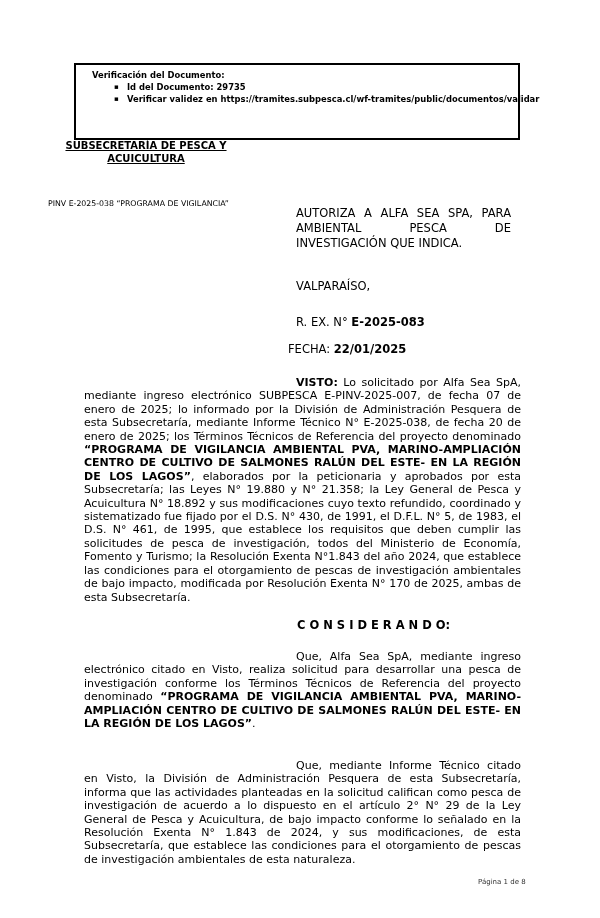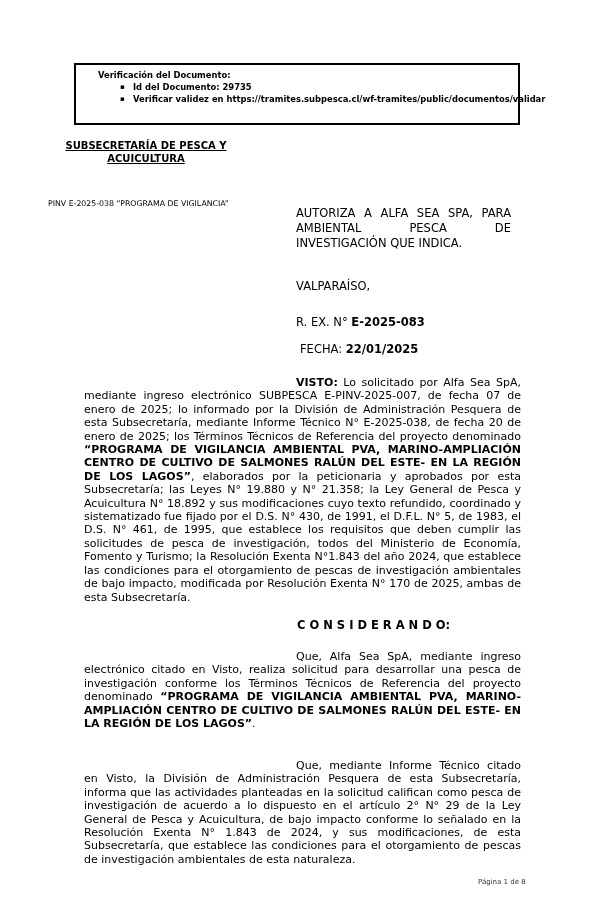--- a/index.html
+++ b/index.html
@@ -3,39 +3,39 @@
 <meta charset="utf-8">
 <style>
   html,body { margin:0; padding:0; background:#ffffff; }
   .page {
     position:relative; width:600px; height:918px; background:#ffffff;
     font-family:"DejaVu Sans", sans-serif; color:#000; overflow:hidden;
   }
 
   
   .verif-box {
-    position:absolute; left:74px; top:63px; width:446px; height:62px;
+    position:absolute; left:74px; top:63px; width:446px; height:77px;
     border:2px solid #000; box-sizing:border-box;
-    padding:4px 4px 0 22px; font-size:8.4px; font-weight:bold; line-height:12px;
+    padding:4px 4px 0 16px; font-size:8.4px; font-weight:bold; line-height:12px;
     white-space:nowrap;
   }
   .verif-item { padding-left:22px; }
   .verif-item .bullet { display:inline-block; width:13px; font-size:7px; vertical-align:top; line-height:12px; }
 
   
   .letterhead { position:absolute; left:31px; top:134px; width:230px; text-align:center; }
   .ministry { font-size:12.5px; line-height:16px; }
   .subsec   { margin-top:5px; font-size:10px; font-weight:bold; text-decoration:underline; line-height:13px; }
   .project-ref { position:absolute; left:48px; top:199px; font-size:7.8px; }
 
   
   .subject { position:absolute; left:296px; top:206px; width:215px; font-size:11.5px; line-height:15.2px; text-align:justify; }
   .city    { position:absolute; left:296px; top:279px; font-size:11.5px; }
   .rex     { position:absolute; left:296px; top:315px; font-size:11.5px; }
-  .fecha   { position:absolute; left:300px; top:342px; font-size:11.5px; }
+  .fecha   { position:absolute; left:288px; top:342px; font-size:11.5px; }
   .rex b, .fecha b { font-weight:bold; }
 
   
   .par { position:absolute; left:84px; width:437px; font-size:11px; line-height:13.4px; text-align:justify; }
   .par b { font-weight:bold; }
   #visto-par { top:365px; text-indent:212px; }
   .cons-heading { position:absolute; left:297px; top:618px; font-size:11.5px; font-weight:bold; }
   #c1-par { top:639px; text-indent:212px; }
   #c2-par { top:748px; text-indent:212px; }
 

